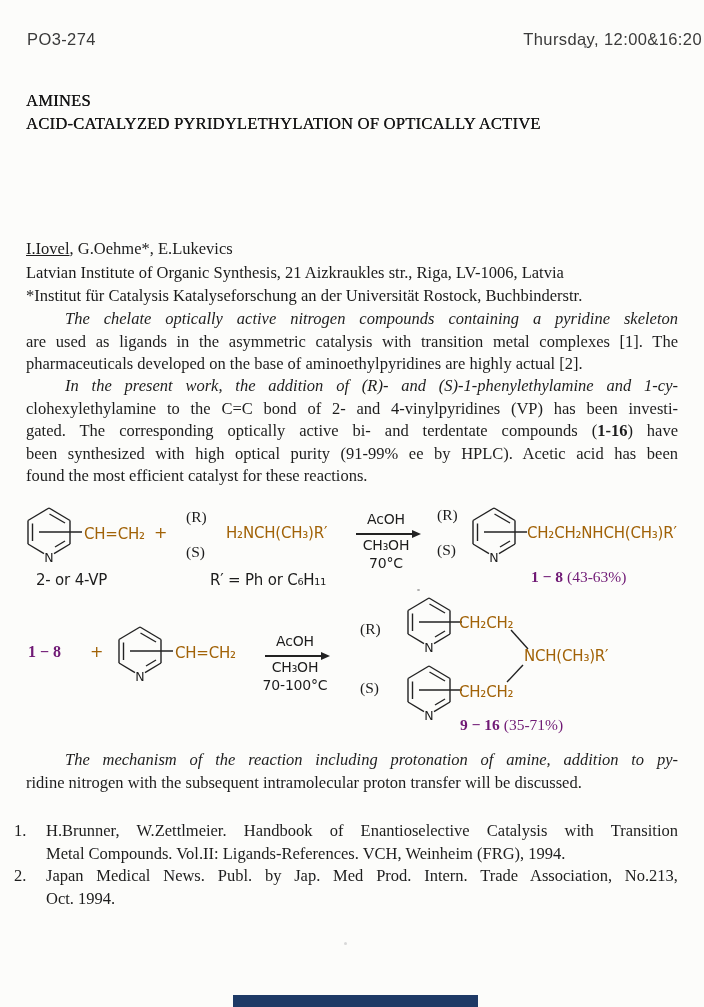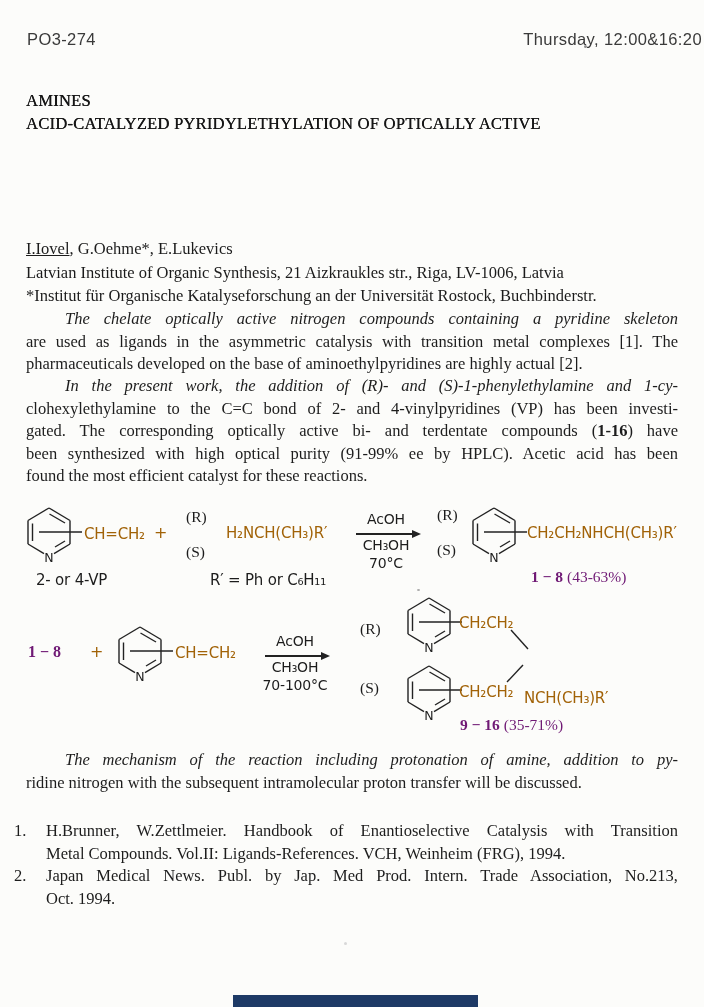--- a/index.html
+++ b/index.html
@@ -68,21 +68,21 @@
   <div id="hdr-right" class="hdr">Thursday, 12:00&amp;16:20</div>
 
   <div id="title">
     <div class="tl">AMINES</div>
     <div class="tl">ACID-CATALYZED PYRIDYLETHYLATION OF OPTICALLY ACTIVE</div>
   </div>
 
   <div id="authors">
     <div><span class="u">I.Iovel</span><span>, G.Oehme*, E.Lukevics</span></div>
     <div>Latvian Institute of Organic Synthesis, 21 Aizkraukles str., Riga, LV-1006,  Latvia</div>
-    <div>*Institut für Organische Katalyseforschung an der Universität Rostock, Buchbinderstr.</div>
+    <div>*Institut für Catalysis Katalyseforschung an der Universität Rostock, Buchbinderstr.</div>
   </div>
 
   <div id="p1" class="para">
       <div class="tline just ind"><span>The chelate optically active nitrogen compounds containing a pyridine skeleton</span></div>
       <div class="tline just"><span>are used as ligands in the asymmetric catalysis with transition metal complexes [1]. The</span></div>
       <div class="tline"><span>pharmaceuticals developed on the base of aminoethylpyridines are highly actual [2].</span></div>
     </div>
   <div id="p2" class="para">
       <div class="tline just ind"><span>In the present work, the addition of (R)- and (S)-1-phenylethylamine and 1-cy-</span></div>
       <div class="tline just"><span>clohexylethylamine to the C=C bond of 2- and 4-vinylpyridines (VP) has been investi-</span></div>
@@ -184,21 +184,21 @@
             <line x1="8.5" y1="18.5" x2="8.5" y2="36"></line>
             <line x1="15" y1="27" x2="58" y2="27"></line>
           </g>
           <text x="25" y="57" text-anchor="middle" font-family="DejaVu Sans, Liberation Sans, sans-serif" font-size="12.5" fill="#1c1c1c">N</text>
         </svg></span>
     <span class="chem" style="left:459px;top:614px;">CH₂CH₂</span>
     <svg class="diag" style="left:495px;top:625px;" width="45" height="62">
       <line x1="16" y1="5" x2="33" y2="24" stroke="#222" stroke-width="1.4"></line>
       <line x1="28" y1="40" x2="12" y2="57" stroke="#222" stroke-width="1.4"></line>
     </svg>
-    <span class="chem" style="left:524px;top:647px;margin-top:42px;">NCH(CH₃)R′</span>
+    <span class="chem" style="left:524px;top:647px;">NCH(CH₃)R′</span>
     <span class="ring" style="left:404px;top:663px;"><svg width="62" height="60" viewBox="0 0 62 60">
           <g stroke="#222" stroke-width="1.4" fill="none">
             <line x1="4" y1="15.5" x2="25" y2="3"></line>
             <line x1="25" y1="3" x2="46" y2="15.5"></line>
             <line x1="25.5" y1="9" x2="41" y2="18"></line>
             <line x1="46" y1="15.5" x2="46" y2="39"></line>
             <line x1="46" y1="39" x2="30" y2="48.7"></line>
             <line x1="41" y1="36" x2="31" y2="42"></line>
             <line x1="20" y1="48.7" x2="4" y2="39"></line>
             <line x1="4" y1="39" x2="4" y2="15.5"></line>

